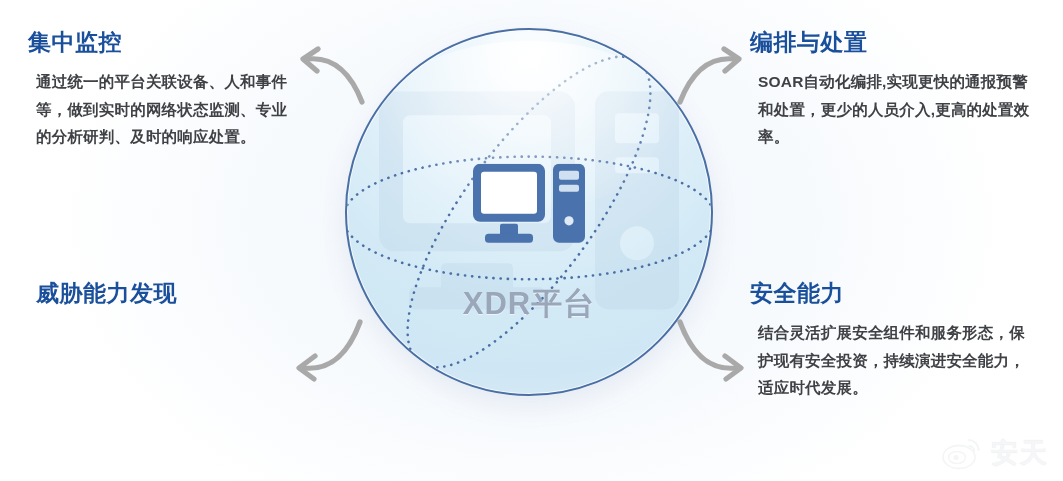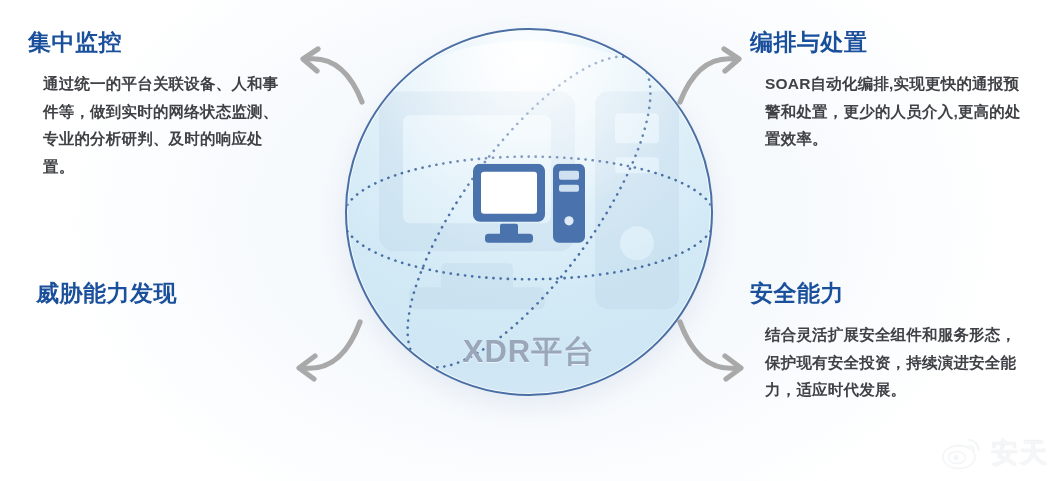--- a/index.html
+++ b/index.html
@@ -22,21 +22,21 @@
   .quad{position:absolute;}
   .quad h3{
     margin:0 0 13px 0;
     font-size:23px;
     font-weight:bold;
     color:#1a4f9c;
     letter-spacing:.5px;
     line-height:1.1;
   }
   .quad p{
-    margin:15px;
+    margin:8px;
     font-size:15.5px;
     font-weight:bold;
     color:#3f4145;
     line-height:1.78;
     letter-spacing:.2px;
   }
   #q-tl{left:28px;top:30px;width:272px;}
   #q-bl{left:36px;top:281px;width:272px;}
   #q-tr{left:750px;top:30px;width:290px;}
   #q-br{left:750px;top:281px;width:290px;}
@@ -84,21 +84,20 @@
   #xdr-label{
     position:absolute;
     left:0;right:0;
     top:253px;
     text-align:center;
     font-size:31px;
     font-weight:bold;
     color:#9aa6b9;
     letter-spacing:1px;
     text-shadow:0 1px 0 rgba(255,255,255,.55);
-    margin-top:48px;
   }
 
   
   .arrow{position:absolute;}
   #arrow-tl{left:288px;top:44px;width:78px;height:62px;}
   #arrow-tr{left:676px;top:44px;width:78px;height:62px;}
   #arrow-bl{left:282px;top:318px;width:82px;height:64px;}
   #arrow-br{left:676px;top:318px;width:82px;height:64px;}
 
   

